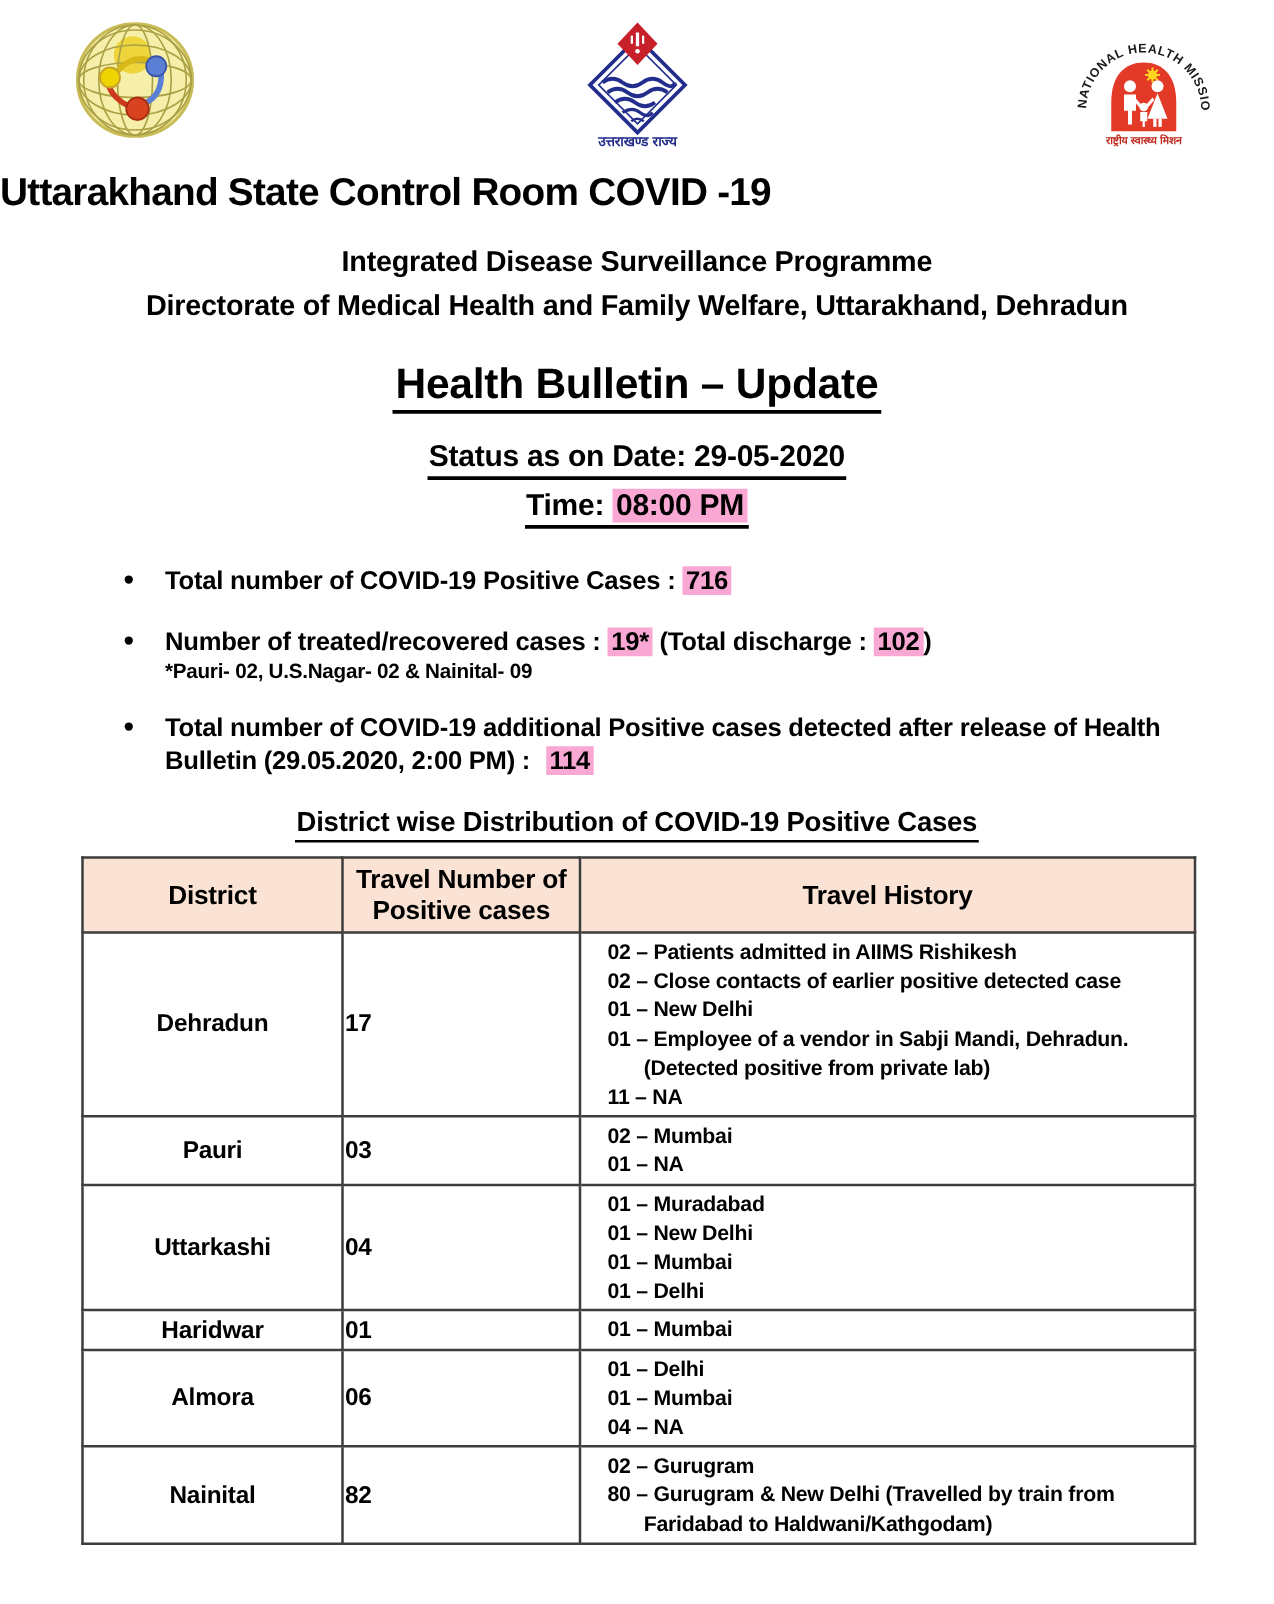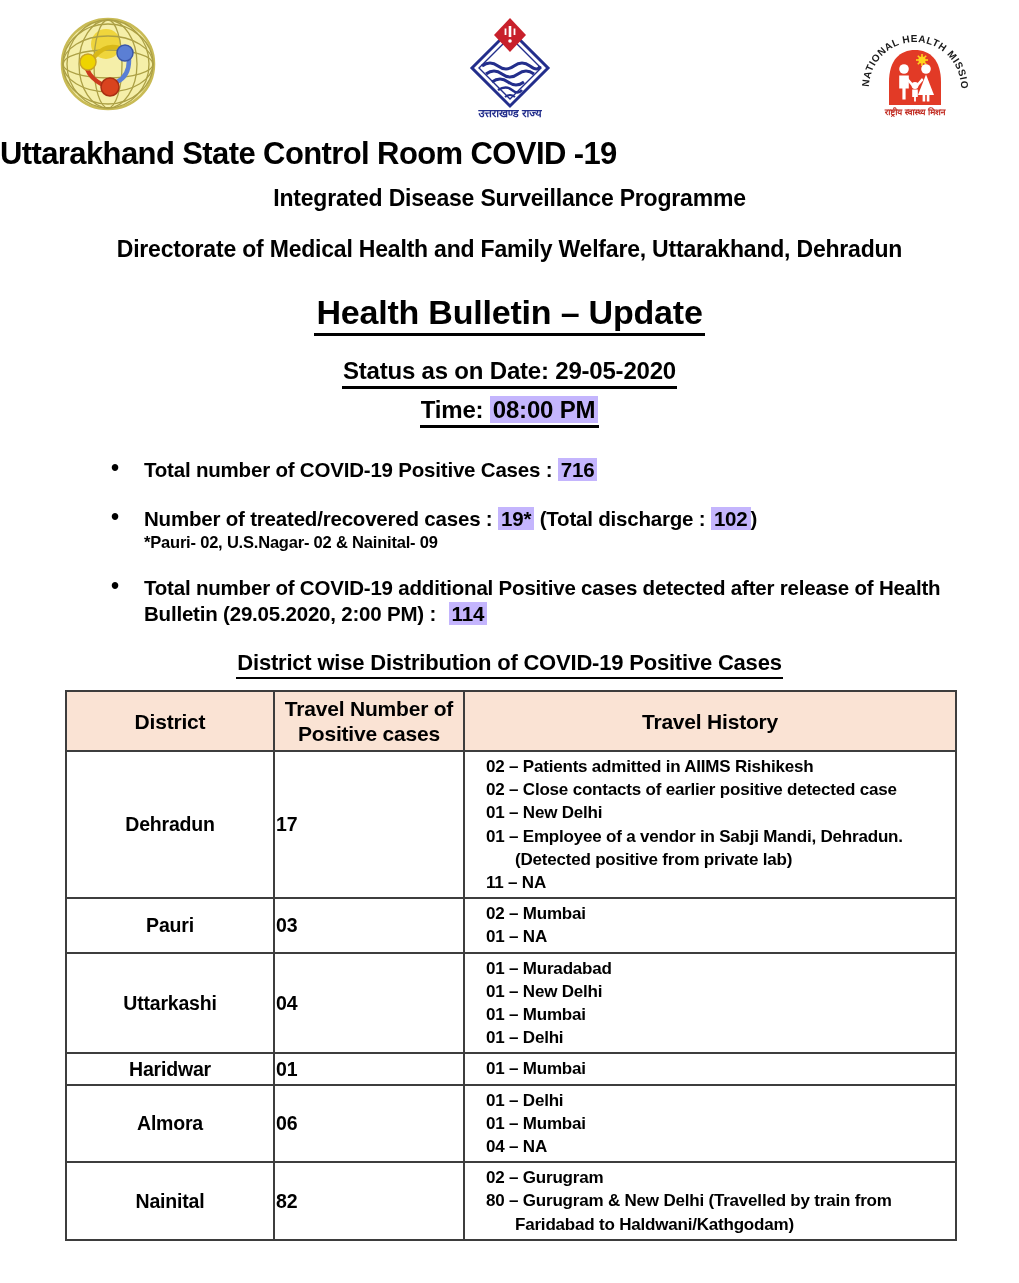--- a/index.html
+++ b/index.html
@@ -7,31 +7,31 @@
     position:relative; width:1019px; height:1283px; background:#ffffff;
     font-family:"Liberation Sans", sans-serif; font-weight:700; color:#000;
     letter-spacing:-0.2px; overflow:hidden;
   }
   
   .logos { display:flex; justify-content:space-between; align-items:flex-start;
            padding:16px 44px 0 52px; height:104px; }
   .logo { flex:0 0 auto; }
   
   .title   { font-size:31px; margin:16px 0 0; letter-spacing:-0.6px; }
-  .sub1    { font-size:23px; text-align:center; margin:13px 0 0; }
-  .sub2    { font-size:23px; text-align:center; margin:24px 0 0; }
+  .sub1    { font-size:23px; text-align:center; margin:24px 0 0; }
+  .sub2    { font-size:23px; text-align:center; margin:8px 0 0; }
   .hb      { text-align:center; margin:30px 0 0; }
   .hb span { font-size:34px; border-bottom:3px solid #000; padding:0 2px 2px; }
   .status  { text-align:center; margin:25px 0 0; }
   .status span { font-size:24px; border-bottom:3px solid #000; padding:0 1px 2px; }
   .time    { text-align:center; margin:11px 0 0; }
   .time .u { font-size:24px; border-bottom:3px solid #000; padding:0 1px 2px; }
-  mark { background:#c4b5fd; color:#000; padding:0 3px; }
-  
-  ul.bullets { list-style:none; margin:33px 16px 0; padding:0 46px 0 128px; }
+  mark { background:#f9a8d4; color:#000; padding:0 3px; }
+  
+  ul.bullets { list-style:none; margin:33px 4px 0; padding:0 46px 0 128px; }
   ul.bullets li { position:relative; font-size:20.5px; line-height:26px; margin:0 0 23px; }
   ul.bullets li::before { content:"\2022"; position:absolute; left:-33px; top:-2px; font-size:23px; }
   .note { font-size:16.5px; line-height:20px; }
   .b3 mark { margin-left:7px; }
   
   .tbl-heading { text-align:center; margin:6px 0 0; }
   .tbl-heading span { font-size:22px; border-bottom:2.5px solid #000; padding:0 1px 2px; }
   table.districts { border-collapse:collapse; table-layout:fixed; width:890px; margin:14px 0 0 65px; }
   table.districts col.c1 { width:208px; } table.districts col.c2 { width:190px; } table.districts col.c3 { width:492px; }
   table.districts th, table.districts td { border:2px solid #3d3d3d; }

